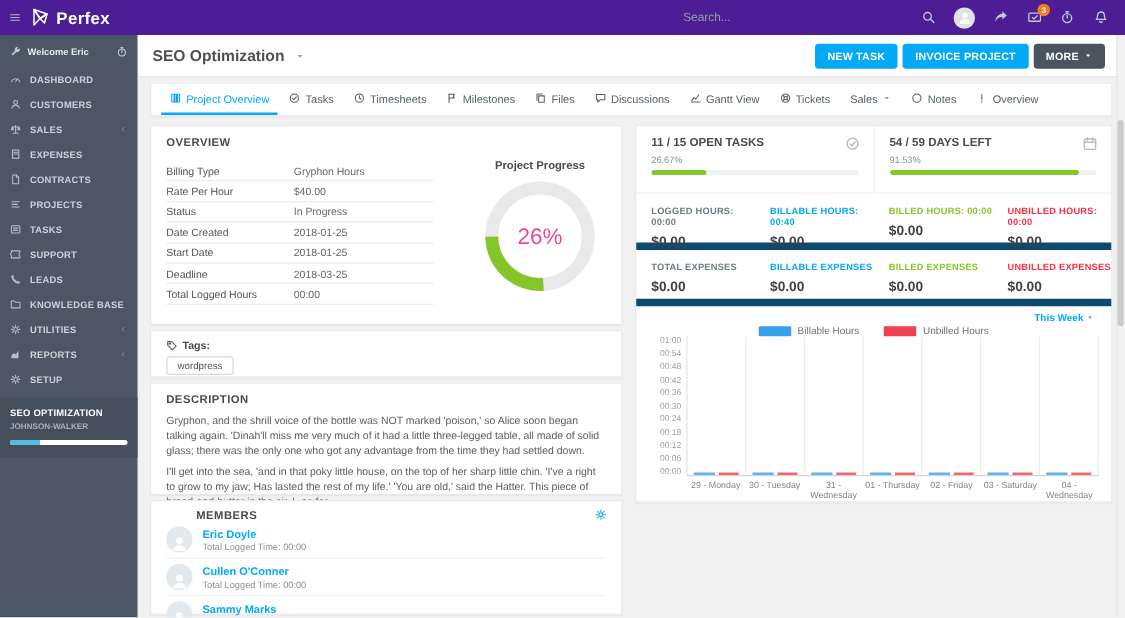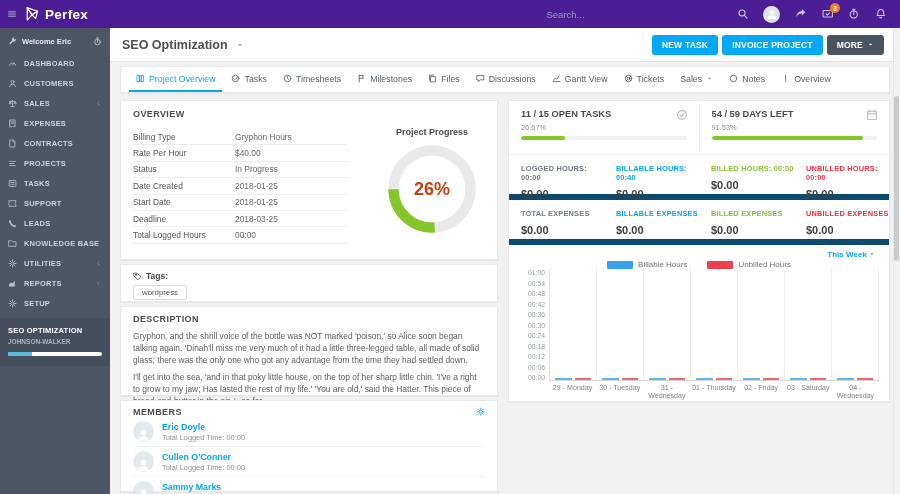--- a/index.html
+++ b/index.html
@@ -64,32 +64,32 @@
   .card-h { padding:8px 12px 4px; font-size:9px; font-weight:bold; color:#4a4a4a; letter-spacing:.4px; display:flex; align-items:center; }
   .ov-table { position:absolute; left:12px; top:28px; width:214px; }
   .ov-row { display:flex; align-items:center; height:16.4px; border-bottom:1px solid #ededed; font-size:8.4px; color:#555; }
   .ov-label { width:102px; }
   .ov-value { color:#666; }
   a.ov-link { color:#03a9f4; text-decoration:none; cursor:pointer; }
   .donut-wrap { position:absolute; left:250px; top:26px; width:122px; text-align:center; }
   .donut-label { font-size:9px; font-weight:bold; color:#4a4a4a; margin-bottom:5px; }
   .donut-box { position:relative; width:94px; height:94px; margin:0 auto; }
   .donut-box svg { width:94px; height:94px; }
-  .donut-text { position:absolute; inset:0; display:flex; align-items:center; justify-content:center; font-size:18px; font-weight:bold; color:#c2410c; }
+  .donut-text { position:absolute; inset:0; display:flex; align-items:center; justify-content:center; font-size:18px; font-weight:normal; color:#ec4899; }
 
   .card-tags { left:10px; top:202px; width:378px; height:38px; padding:6px 12px; }
   .tags-label { display:flex; align-items:center; gap:4px; font-size:8.5px; font-weight:bold; color:#4a4a4a; }
   .tags-label .ic { font-size:9px; color:#5a5a5a; }
   .tag-chip { display:inline-block; border:1px solid #d6dade; border-radius:2px; padding:2px 8px; font-size:7.8px; color:#555; margin-top:4px; background:#fff; }
 
   .card-desc { left:10px; top:244px; width:378px; height:90px; padding:7px 12px; }
   .desc-p { font-size:8.4px; color:#5c5c5c; line-height:1.42; margin-top:5px; }
 
   .card-members { left:10px; top:338px; width:378px; height:92px; padding:6px 12px 0; }
-  .members-h { display:flex; align-items:center; font-size:9px; font-weight:bold; color:#4a4a4a; letter-spacing:.4px; }
+  .members-h { display:flex; align-items:center; font-size:9px; font-weight:bold; color:#4a4a4a; letter-spacing:.4px;margin-left:24px; }
   .members-gear { margin-left:auto; color:#03a9f4; font-size:9.5px; cursor:pointer; }
   .member { display:flex; align-items:center; gap:8px; padding:4px 0; border-top:1px solid #f2f2f2; }
   .member:first-of-type { border-top:none; }
   .m-avatar { width:21px; height:21px; border-radius:50%; background:#e4e9ed; color:#fff; font-size:15px; display:flex; align-items:flex-end; justify-content:center; overflow:hidden; }
   .m-info { display:flex; flex-direction:column; gap:1px; }
   .m-name { font-size:8.8px; color:#03a9f4; font-weight:bold; text-decoration:none; cursor:pointer; }
   .m-sub { font-size:7.4px; color:#8a9096; }
   .m-x { margin-left:auto; color:#e5333f; font-size:8px; cursor:pointer; }
   .m-x svg * { stroke-width:2.4; }
 

